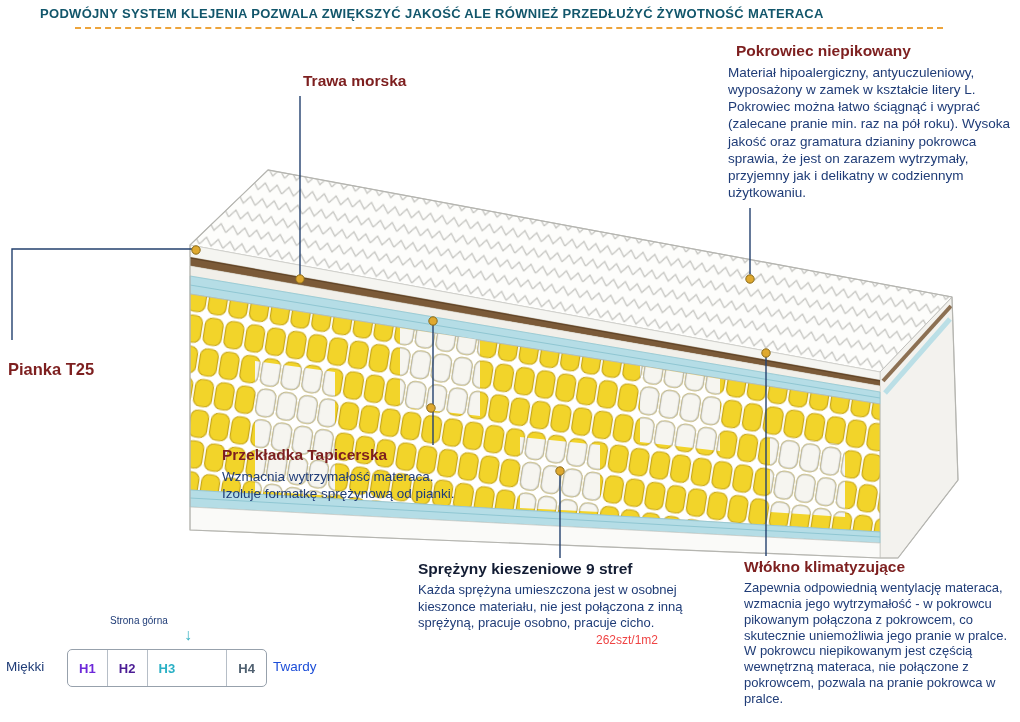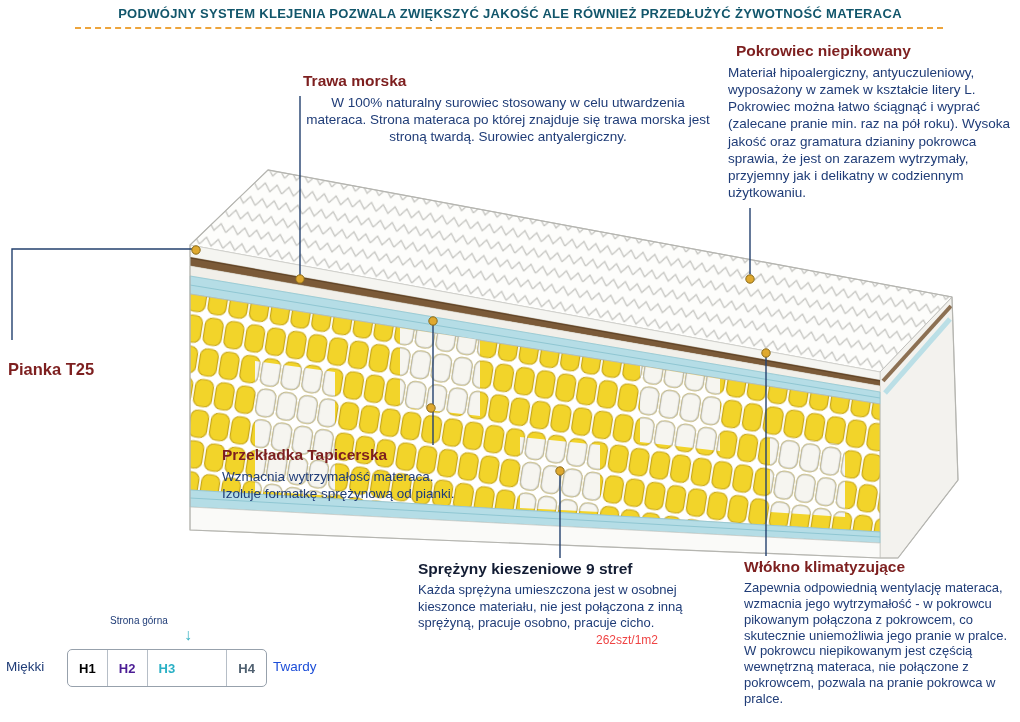--- a/index.html
+++ b/index.html
@@ -1,20 +1,20 @@
 <!DOCTYPE html>
 <html><head>
 <meta charset="utf-8">
 <style>
   html,body{margin:0;padding:0;background:#fff;}
   body{font-family:"Liberation Sans","DejaVu Sans",sans-serif;}
   #stage{position:relative;width:1020px;height:722px;background:#ffffff;overflow:hidden;}
 
   
-  #banner{position:absolute;left:40px;top:6px;width:940px;text-align:center;
+  #banner{position:absolute;left:40px;top:6px;width:940px;
           font-size:13px;font-weight:700;letter-spacing:.3px;color:#12566b;}
   #banner-underline{position:absolute;left:75px;top:27px;width:868px;height:0;
           border-top:2px dashed #eda43c;}
 
   
   #art{position:absolute;left:0;top:0;z-index:1;}
 
   
   .callout{position:absolute;z-index:2;}
   .callout h3{margin:0;font-size:15.5px;font-weight:700;color:#7d1f1f;}
@@ -36,21 +36,21 @@
   
   #orientation-label{position:absolute;left:110px;top:615px;font-size:10px;color:#1f3c77;z-index:2;}
   #down-arrow{position:absolute;left:184px;top:626px;font-size:16px;font-weight:700;color:#3bb3c3;z-index:2;}
   #soft-label{position:absolute;left:6px;top:659px;font-size:13.5px;color:#1f3c77;z-index:2;}
   #hard-label{position:absolute;left:273px;top:659px;font-size:13.5px;color:#1d4ed8;z-index:2;}
   #scale-box{position:absolute;left:67px;top:649px;width:198px;height:36px;z-index:2;
              border:1.5px solid #97a1ac;border-radius:5px;display:flex;background:#fff;}
   .scale-cell{flex:1;display:flex;align-items:center;justify-content:center;
               font-size:13px;font-weight:700;}
   .scale-cell + .scale-cell{border-left:1px solid #b6bec7;}
-  .lv-h1{color:#000000;} .lv-h2{color:#4c1d95;} .lv-h3{color:#2ab0c5;} .lv-h4{color:#4f6070;margin-left:40px;}
+  .lv-h1{color:#6d28d9;} .lv-h2{color:#4c1d95;} .lv-h3{color:#2ab0c5;} .lv-h4{color:#4f6070;margin-left:40px;}
 </style>
 </head>
 <body>
 
 <div id="stage">
 
   <div id="banner">PODWÓJNY SYSTEM KLEJENIA POZWALA ZWIĘKSZYĆ JAKOŚĆ ALE RÓWNIEŻ PRZEDŁUŻYĆ ŻYWOTNOŚĆ MATERACA</div>
   <div id="banner-underline"></div>
 
   <svg id="art" width="1020" height="722" viewBox="0 0 1020 722">
@@ -120,21 +120,20 @@
       </g>
       <g>
         <line x1="766" y1="357" x2="766" y2="556"></line>
         <circle cx="766" cy="353" r="4.2" fill="#dfa92f" stroke="#8a6a1a" stroke-width="1"></circle>
       </g>
     </g>
   </svg>
 
   <div class="callout" id="c-trawa">
     <h3>Trawa morska</h3>
-    <p>W 100% naturalny surowiec stosowany w celu utwardzenia materaca. Strona materaca po której znajduje się trawa morska jest stroną twardą. Surowiec antyalergiczny.</p>
   </div>
 
   <div class="callout" id="c-pokrowiec">
     <h3>Pokrowiec niepikowany</h3>
     <p>Materiał hipoalergiczny, antyuczuleniowy, wyposażony w zamek w kształcie litery L. Pokrowiec można łatwo ściągnąć i wyprać (zalecane pranie min. raz na pół roku). Wysoka jakość oraz gramatura dzianiny pokrowca sprawia, że jest on zarazem wytrzymały, przyjemny jak i delikatny w codziennym użytkowaniu.</p>
   </div>
 
   <div class="callout" id="c-pianka">
     <h3>Pianka T25</h3>
   </div>

